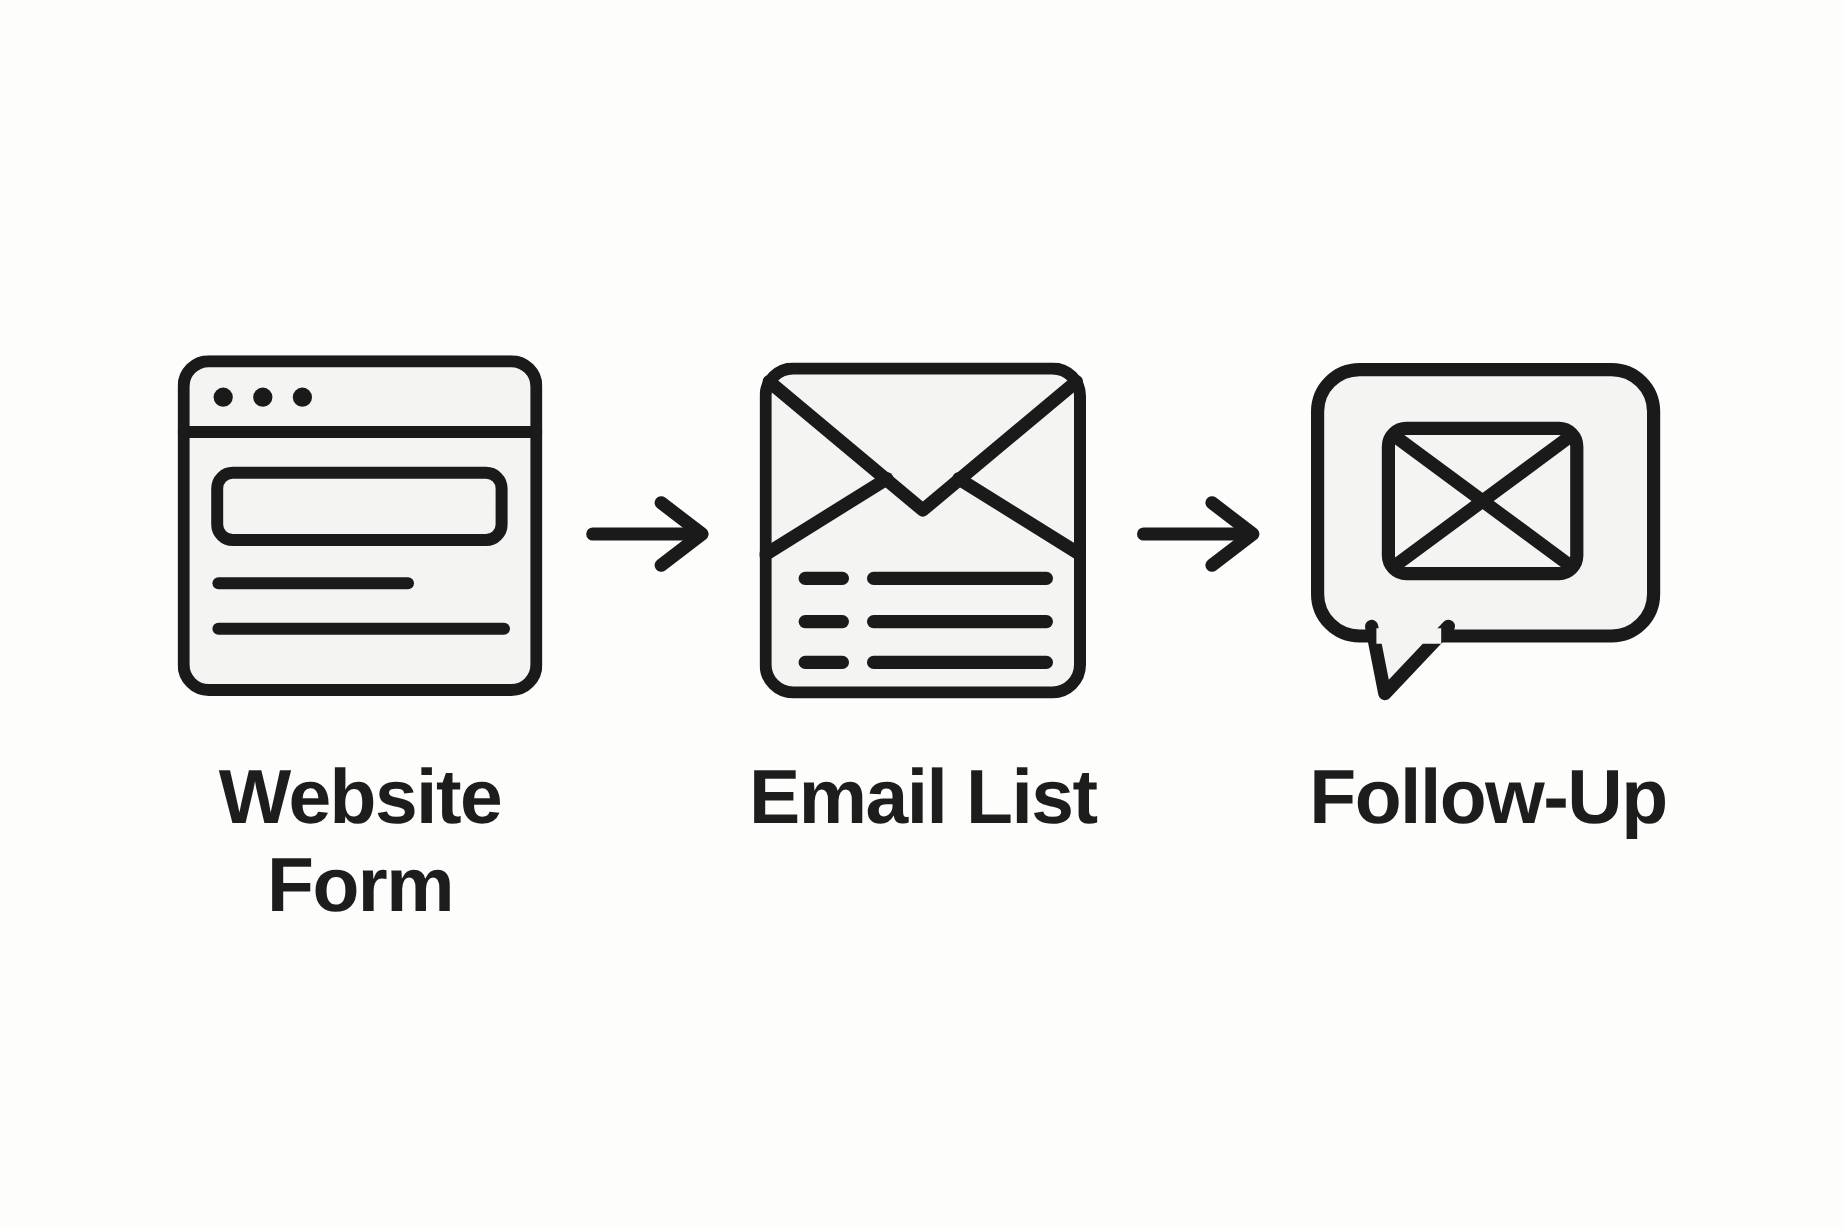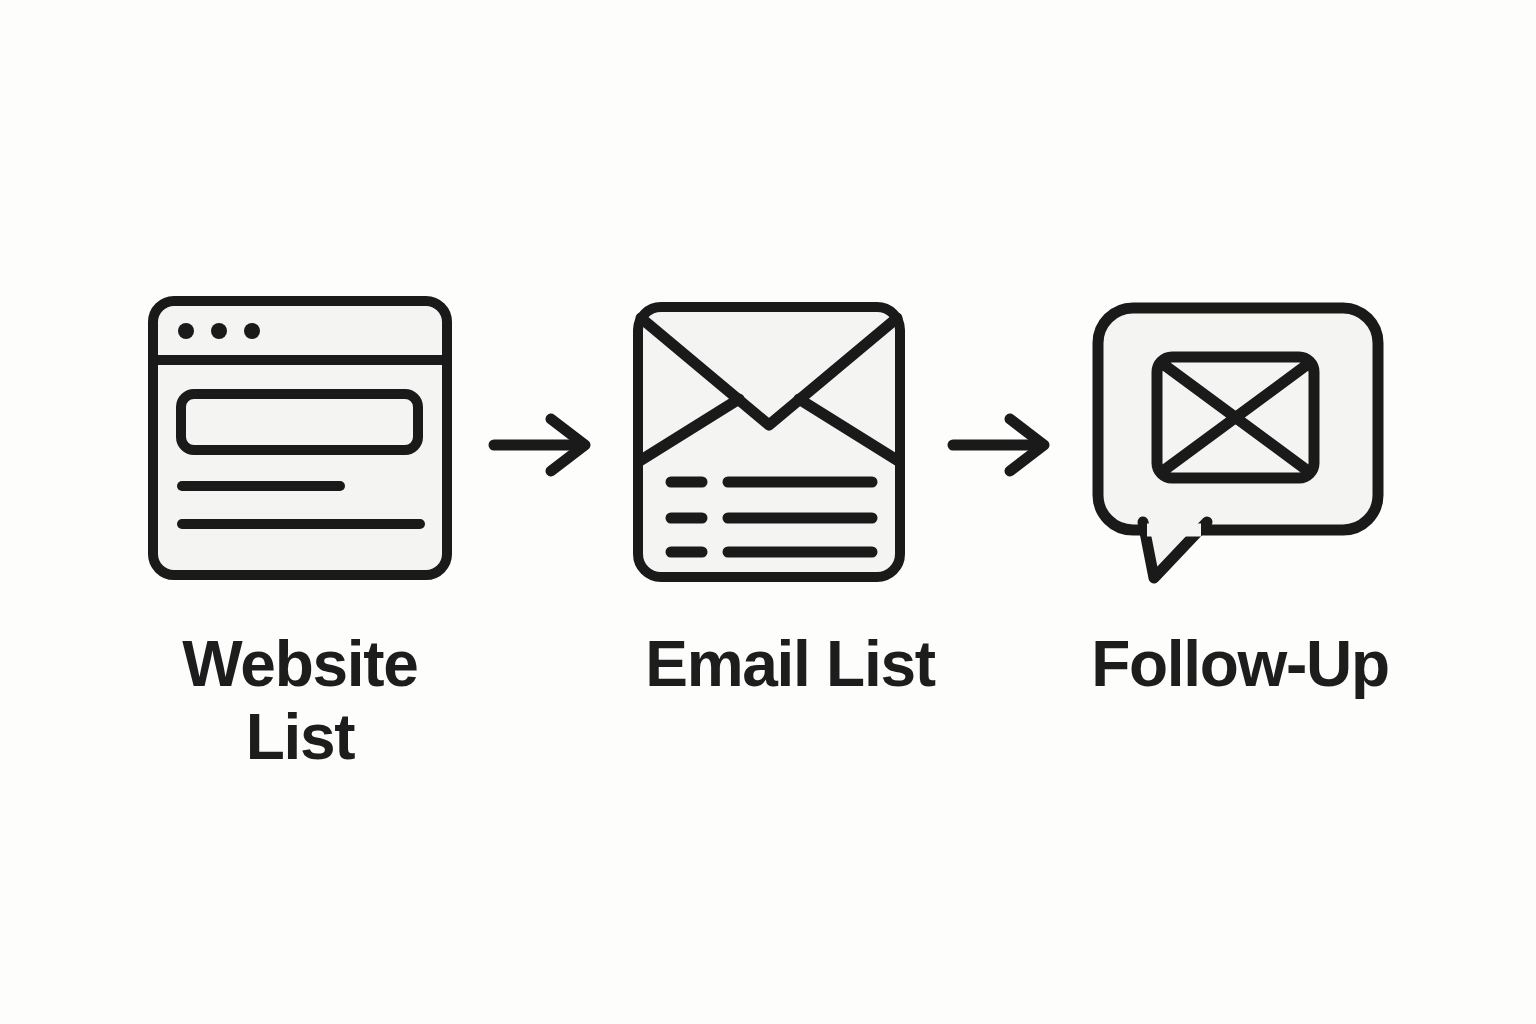--- a/index.html
+++ b/index.html
@@ -74,24 +74,24 @@
   <svg class="icon" style="left:1091px;top:300px;" width="296" height="290" viewBox="0 0 296 290" aria-label="speech-bubble-envelope-icon">
     <rect class="ln w11 panel" x="7" y="8" width="280" height="222" rx="35"></rect>
     <path class="ln w11 panel" d="M 52 222 L 63 278 L 116 222"></path>
     <line x1="56" y1="230" x2="110" y2="230" stroke="var(--fill)" stroke-width="13"></line>
     <rect class="ln w11" x="66" y="57" width="157" height="121" rx="15"></rect>
     <line class="ln w11" x1="72" y1="64" x2="217" y2="171"></line>
     <line class="ln w11" x1="217" y1="64" x2="72" y2="171"></line>
   </svg>
 
   <div class="label" style="left:140px;top:628px;width:320px;">
-    <span class="inner">Website List</span>
+    <span class="inner">Website Form</span>
   </div>
 
-  <div class="label nowrap" style="left:590px;top:628px;width:400px;">
+  <div class="label nowrap" style="left:569px;top:628px;width:400px;">
     <span class="inner">Email List</span>
   </div>
 
   <div class="label nowrap" style="left:1040px;top:628px;width:400px;align-items:center;">
     <span class="inner">Follow-Up</span>
   </div>
 
 </div>
 
 </body></html>

